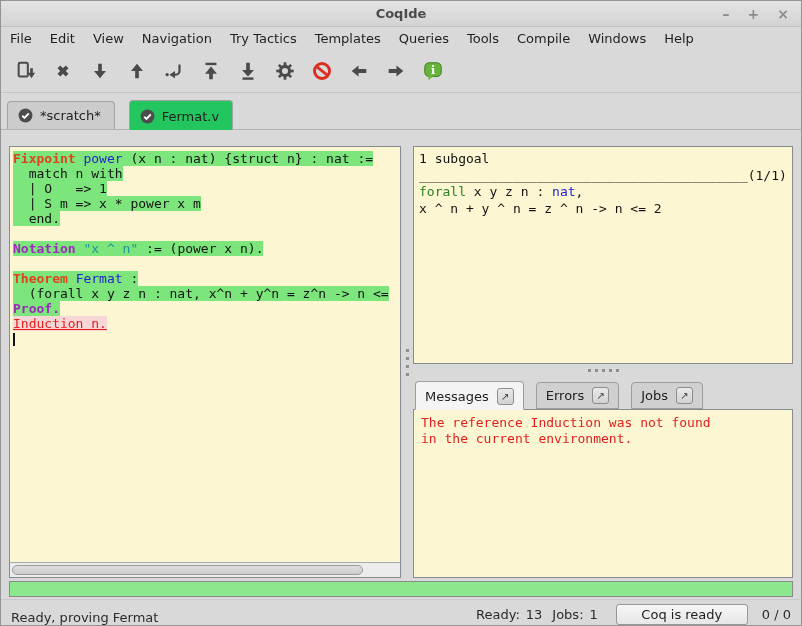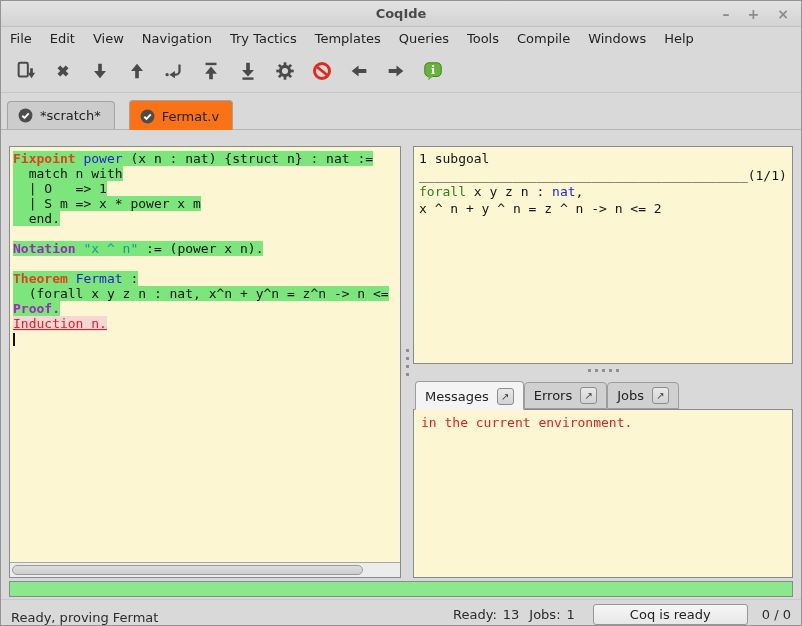--- a/index.html
+++ b/index.html
@@ -24,21 +24,21 @@
             border-bottom:1px solid #c6c6c6; }
   .tool-btn{ width:26px; height:26px; display:flex; align-items:center; justify-content:center; }
   .tool-btn svg{ width:22px; height:22px; }
 
   
   .tabbar{ height:37px; display:flex; align-items:flex-end; padding-left:6px;
            border-bottom:1px solid #b3b3b3; }
   .etab{ display:flex; align-items:center; gap:7px; font-size:13px; color:#222;
          padding:6px 13px 6px 10px; background:#cccccc; border:1px solid #a3a3a3;
          border-bottom:none; border-radius:4px 4px 0 0; margin-right:14px; position:relative; }
-  .etab.active{ background:#f97316; padding-top:8px; top:1px; z-index:2; }
+  .etab.active{ background:#22c55e; padding-top:8px; top:1px; z-index:2; }
   .etab svg{ width:15px; height:15px; }
 
   
   .main{ flex:1; display:flex; padding:2px 8px 0 8px; min-height:0;margin-top:14px; }
   .editor-pane{ width:392px; display:flex; flex-direction:column; border:1px solid #858b90;
                 background:var(--pane-bg); }
   .code{ flex:1; overflow:hidden; padding:4px 2px 0 3px; font-family:"DejaVu Sans Mono",monospace;
          font-size:13px; line-height:15px; white-space:pre; color:#141414; }
   .cl{ height:15px; }
   .hl-g{ background:var(--processed-bg); }
@@ -59,42 +59,42 @@
            justify-content:center; gap:5px; }
   .vsplit i{ width:3px; height:3px; background:#8f8f8f; }
 
   .right{ flex:1; display:flex; flex-direction:column; min-width:0; }
   .goal-pane{ height:218px; border:1px solid #858b90; background:var(--pane-bg);
               padding:4px 5px; font-family:"DejaVu Sans Mono",monospace; font-size:13px;
               line-height:16.5px; white-space:pre; overflow:hidden; color:#141414; }
   .hsplit{ height:13px; display:flex; align-items:center; justify-content:center; gap:4px; }
   .hsplit i{ width:3px; height:3px; background:#8f8f8f; }
 
-  .msgtabs{ height:32px; display:flex; align-items:flex-end; gap:0; padding-left:2px; }
+  .msgtabs{ height:32px; display:flex; align-items:flex-end; gap:12px; padding-left:2px; }
   .mtab{ display:flex; align-items:center; gap:8px; font-size:13px; color:#222;
          border:1px solid #9d9d9d; border-radius:4px 4px 0 0; padding:4px 9px;
          background:#d0d0d0; position:relative; }
   .mtab.active{ background:#f4f4f4; border-bottom-color:#f4f4f4; padding-top:6px; top:1px; z-index:2; }
   .detach{ width:17px; height:17px; border:1px solid #8d8d8d; border-radius:3px;
            background:linear-gradient(#e9e9e9,#d2d2d2); font-size:10px; color:#333;
            display:flex; align-items:center; justify-content:center; }
 
   .msg-pane{ flex:1; border:1px solid #858b90; background:var(--pane-bg); padding:5px 7px;
              font-family:"DejaVu Sans Mono",monospace; font-size:13px; line-height:16px;
              white-space:pre; color:var(--error-text); overflow:hidden; }
 
   
   .progress{ height:16px; margin:3px 8px 2px 8px; background:var(--progress-green);
              border:1px solid #8a8a8a; }
   .statusbar{ height:26px; display:flex; align-items:flex-end; padding:0 10px;
               font-size:13px; color:#2b2b2b; border-top:1px solid #c9c9c9; }
   .sb-left{ flex:1; }
   .sb-right{ display:flex; align-items:center; gap:6px; }
   .sb-val{ margin-right:4px; }
-  .coq-status{ width:155px; height:21px; border:1px solid #979797; border-radius:3px;
+  .coq-status{ width:132px; height:21px; border:1px solid #979797; border-radius:3px;
                background:linear-gradient(#f6f6f6,#e7e7e7); display:flex; align-items:center;
                justify-content:center; font-size:13px; color:#222; margin:0 8px; }
 </style>
 </head>
 <body>
 
 <div class="window">
 
   <div class="titlebar">
     <div class="title">CoqIde</div>
@@ -252,21 +252,21 @@
           </div>
           <div class="mtab">
             <span>Errors</span>
             <span class="detach">↗</span>
           </div>
           <div class="mtab">
             <span>Jobs</span>
             <span class="detach">↗</span>
           </div>
         </div>
-      <div class="msg-pane" id="msgs"><div>in the current environment.</div></div>
+      <div class="msg-pane" id="msgs"><div>The reference Induction was not found</div><div>in the current environment.</div></div>
     </div>
   </div>
 
   <div class="progress"></div>
 
   <div class="statusbar">
     <div class="sb-left">Ready, proving Fermat</div>
     <div class="sb-right">
       <span>Ready:</span>
       <span class="sb-val">13</span>

